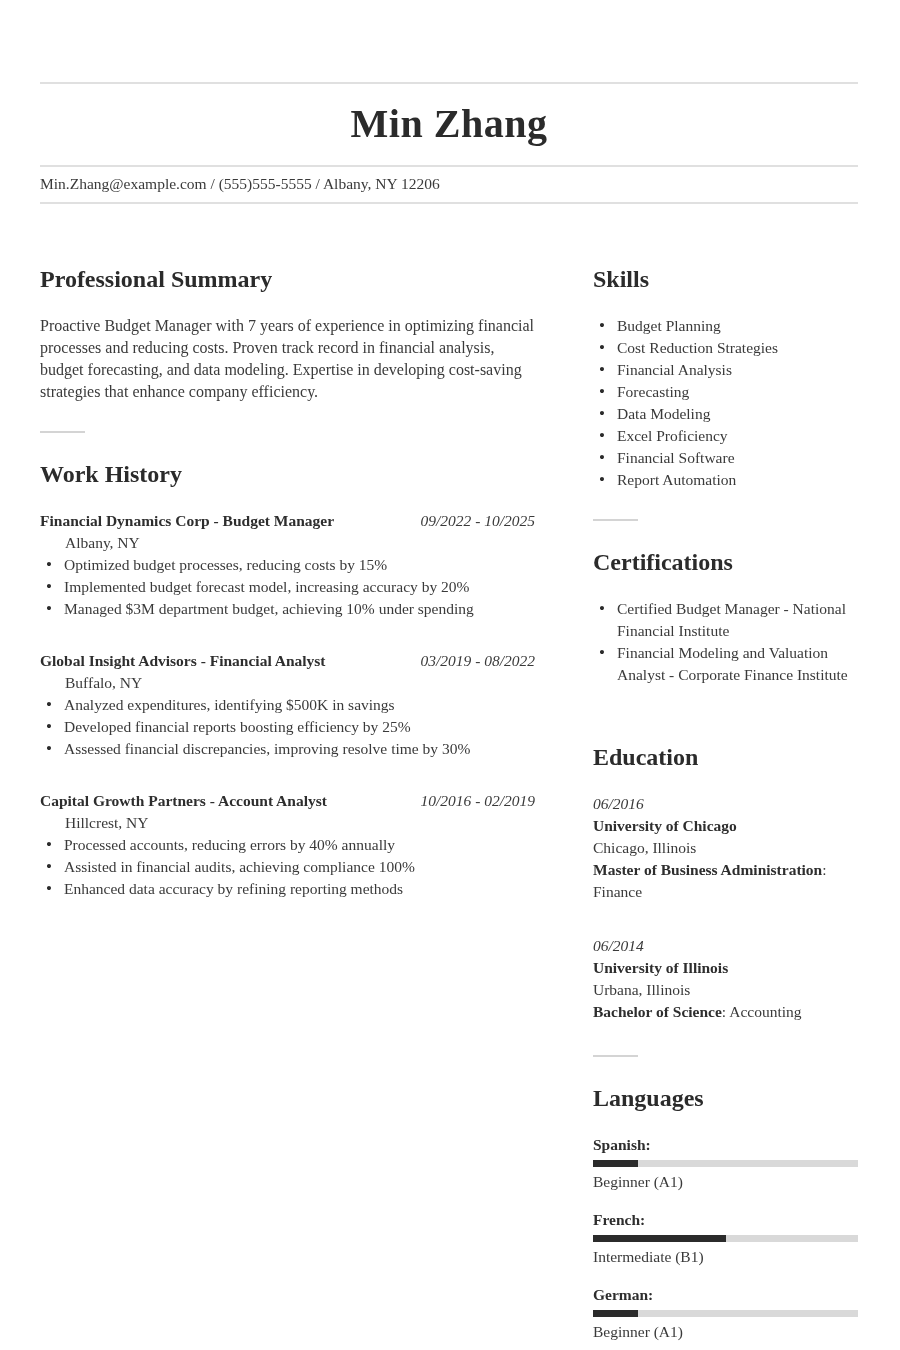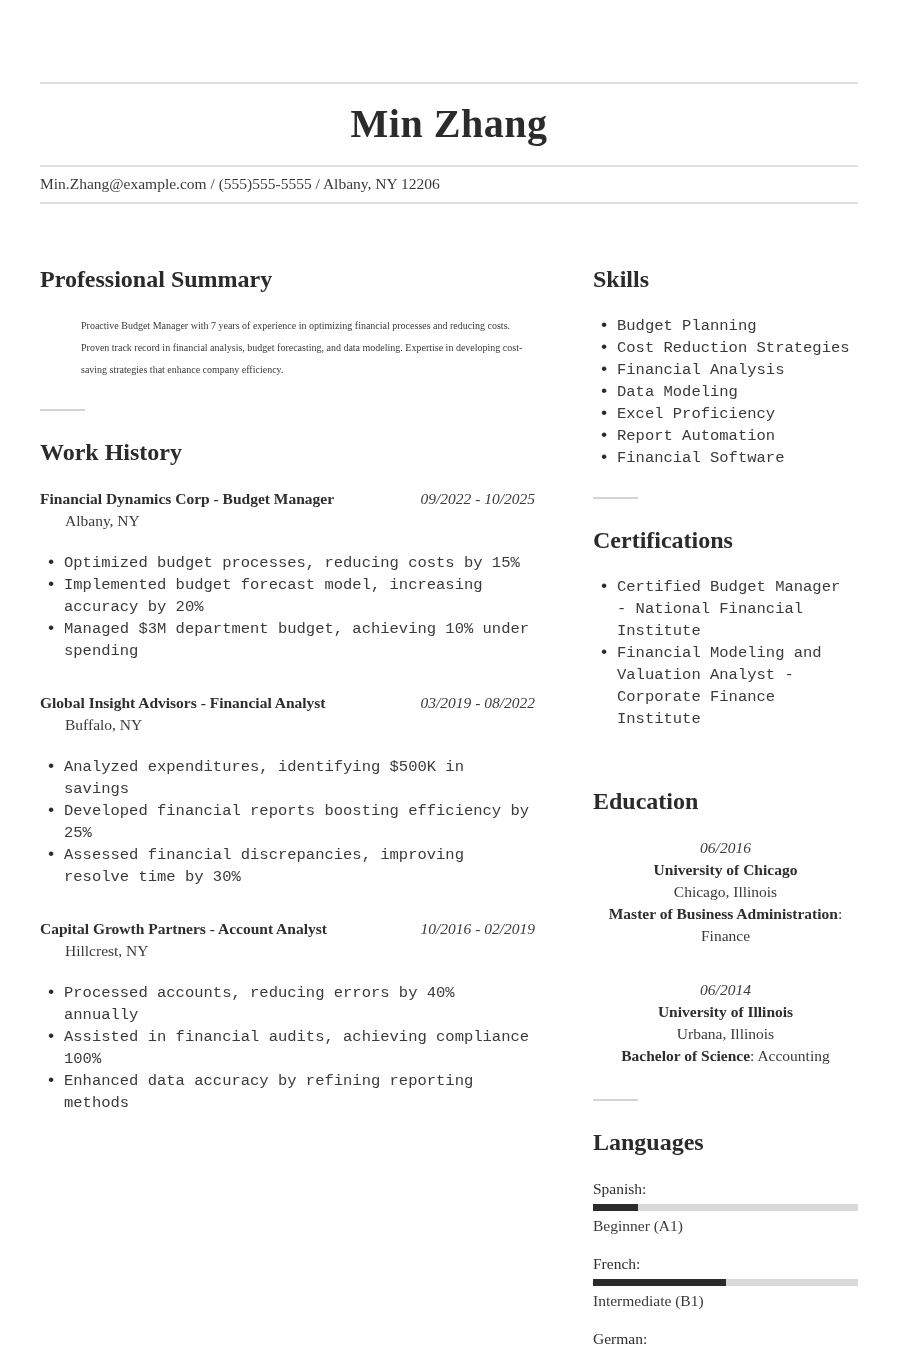--- a/index.html
+++ b/index.html
@@ -42,70 +42,69 @@
   .col-right { width: 265px; }
 
   h2 {
     font-size: 24px;
     font-weight: bold;
     color: #2b2b2b;
     margin-bottom: 22px;
   }
 
   .body-text {
-    font-size: 10px;
+    font-size: 16px;
     line-height: 22px;
     color: #3a3a3a;
-    margin-left: 41px;
   }
 
   .short-divider {
     width: 45px;
     border-top: 2px solid #d4d4d4;
     margin: 28px 0 28px 0;
   }
 
   
   .job { margin-bottom: 30px; }
   .job-head {
     display: flex;
     justify-content: space-between;
     align-items: baseline;
     line-height: 22px;
   }
   .job-title { font-weight: bold; font-size: 15.5px; color: #2e2e2e; }
   .job-dates { font-style: italic; font-size: 15.5px; color: #3a3a3a; white-space: nowrap; }
   .job-loc { font-size: 15.5px; line-height: 22px; color: #3a3a3a; margin-left: 25px; }
 
-  ul.bullets { list-style: none; margin-top: 20px; font-family: Liberation Mono, monospace; }
+  ul.bullets { list-style: none; margin-top: 0; }
   ul.bullets li {
     font-size: 15.5px;
     line-height: 22px;
     padding-left: 24px;
     position: relative;
     color: #3a3a3a;
   }
   ul.bullets li::before {
     content: "•";
     position: absolute;
     left: 6px;
     top: 0;
     font-size: 17px;
     color: #2b2b2b;
   }
 
   
-  .edu-entry { margin-bottom: 32px; font-size: 15.5px; line-height: 22px; text-align: center; }
+  .edu-entry { margin-bottom: 32px; font-size: 15.5px; line-height: 22px; }
   .edu-date { font-style: italic; }
   .edu-school { font-weight: bold; color: #2e2e2e; }
   .edu-degree-line .degree { font-weight: bold; color: #2e2e2e; }
 
   
   .lang-item { margin-bottom: 16px; }
-  .lang-name { font-weight: normal; font-size: 15.5px; line-height: 22px; color: #2e2e2e; }
+  .lang-name { font-weight: bold; font-size: 15.5px; line-height: 22px; color: #2e2e2e; }
   .lang-bar {
     width: 100%;
     height: 7px;
     background: #d9d9d9;
     margin: 4px 0 4px 0;
   }
   .lang-bar-fill { height: 100%; background: #2b2b2b; }
   .lang-level { font-size: 15.5px; line-height: 22px; }
 
   section.block { margin-bottom: 0; }
@@ -180,24 +179,25 @@
     </div>
 
     <div class="col-right">
 
       <section class="block">
         <h2>Skills</h2>
         <ul class="bullets">
           <li>Budget Planning</li>
           <li>Cost Reduction Strategies</li>
           <li>Financial Analysis</li>
+          <li>Forecasting</li>
           <li>Data Modeling</li>
           <li>Excel Proficiency</li>
+          <li>Financial Software</li>
           <li>Report Automation</li>
-          <li>Financial Software</li>
         </ul>
       </section>
 
       <div class="short-divider"></div>
 
       <section class="block">
         <h2>Certifications</h2>
         <ul class="bullets">
           <li>Certified Budget Manager - National Financial Institute</li>
           <li>Financial Modeling and Valuation Analyst - Corporate Finance Institute</li>

